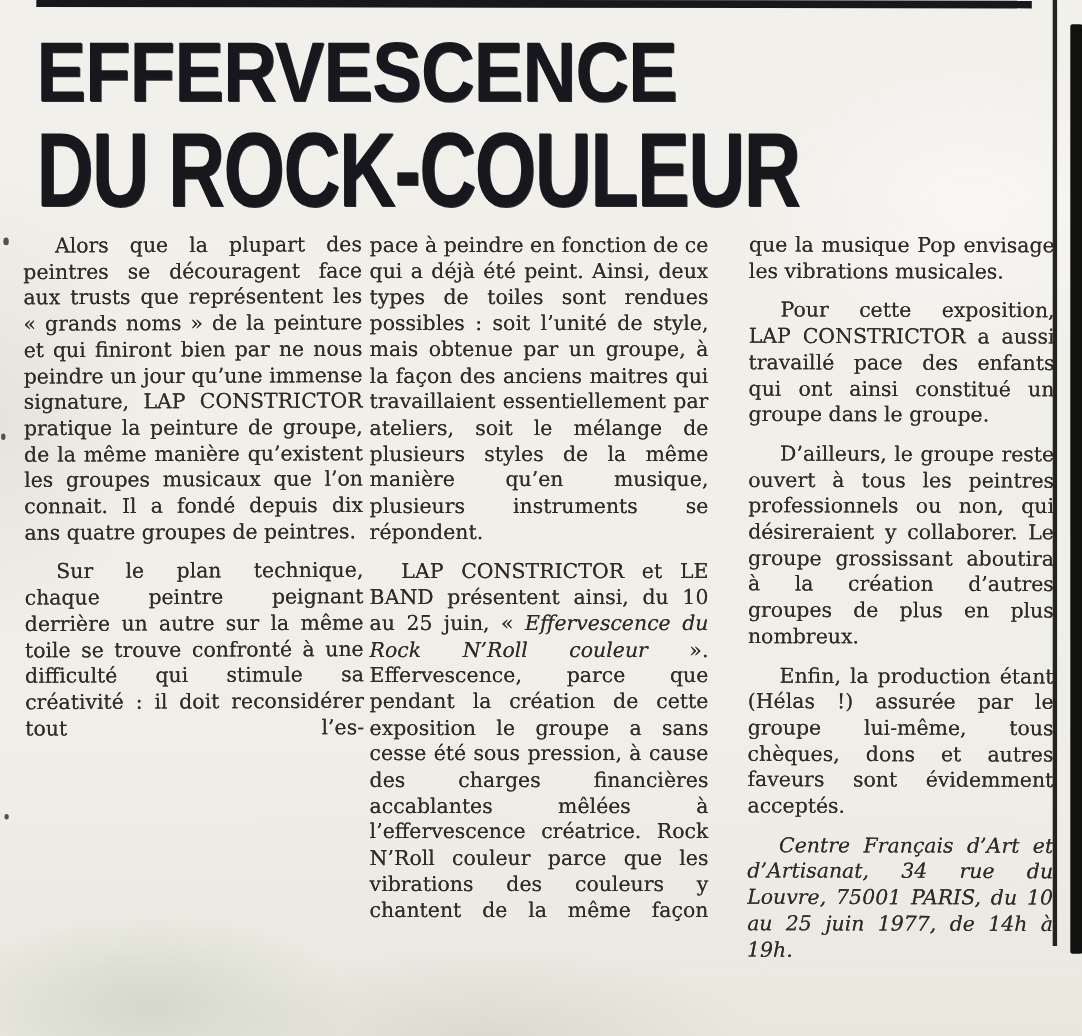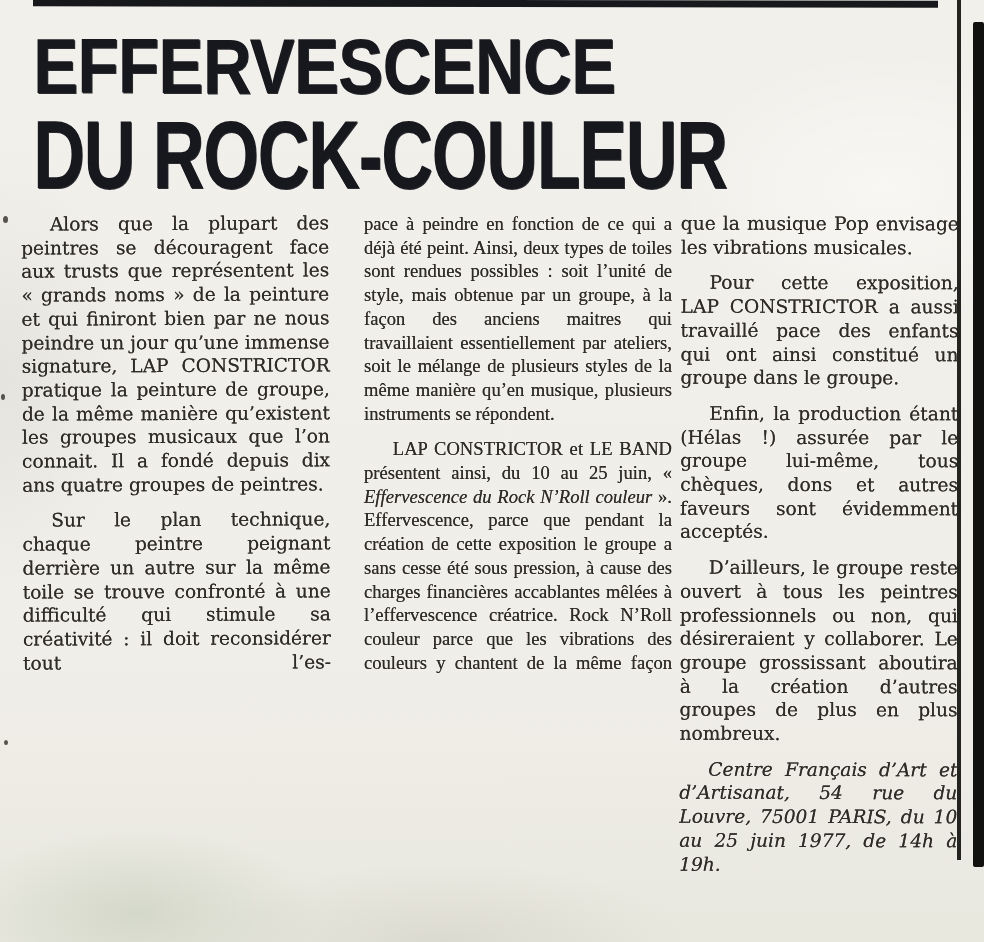--- a/index.html
+++ b/index.html
@@ -30,21 +30,21 @@
     text-shadow:1px 1px 0 rgba(20,22,28,.9);}
   .hl2{font-size:96px;line-height:86px;letter-spacing:-2px;white-space:nowrap;margin-top:6px;
     transform:scaleX(.75);transform-origin:left center;
     text-shadow:1px 1px 0 rgba(20,22,28,.9);}
   
   .columns{position:absolute;top:212px;left:0;width:984px;}
   .col{position:absolute;top:0;font-size:18.6px;line-height:23.7px;
     text-align:justify;text-justify:inter-word;
     text-shadow:0 0 .5px rgba(47,44,40,.85);}
   .col-1{left:22px;width:308px;transform:rotate(-.25deg);}
-  .col-2{left:364px;width:308px;font-family:Liberation Serif, serif;}
+  .col-2{left:336px;width:308px;}
   .col-3{left:680px;width:278px;transform:rotate(.15deg);}
   .col p{margin:0 0 12px 0;text-indent:1.55em;}
   .col p.no-indent{text-indent:0;}
   .col p.runover{text-align-last:justify;margin-bottom:0;}
   .italic{font-style:italic;}
 </style>
 </head>
 <body>
 
 <div class="page">
@@ -69,19 +69,19 @@
     </div>
 
     <div class="col col-2">
       <p class="no-indent">pace à peindre en fonction de ce qui a déjà été peint. Ainsi, deux types de toiles sont rendues possibles : soit l’unité de style, mais obtenue par un groupe, à la façon des anciens maitres qui travaillaient essentiellement par ateliers, soit le mélange de plusieurs styles de la même manière qu’en musique, plusieurs instruments se répondent.</p>
       <p class="runover"><span>LAP CONSTRICTOR et LE BAND présentent ainsi, du 10 au 25 juin, « </span><span class="italic">Effervescence du Rock N’Roll couleur</span><span> ». Effervescence, parce que pendant la création de cette exposition le groupe a sans cesse été sous pression, à cause des charges financières accablantes mêlées à l’effervescence créatrice. Rock N’Roll couleur parce que les vibrations des couleurs y chantent de la même façon</span></p>
     </div>
 
     <div class="col col-3">
       <p class="no-indent">que la musique Pop envisage les vibrations musicales.</p>
       <p>Pour cette exposition, LAP CONSTRICTOR a aussi travaillé pace des enfants qui ont ainsi constitué un groupe dans le groupe.</p>
+      <p>D’ailleurs, le groupe reste ouvert à tous les peintres professionnels ou non, qui désireraient y collaborer. Le groupe grossissant aboutira à la création d’autres groupes de plus en plus nombreux.</p>
       <p>Enfin, la production étant (Hélas !) assurée par le groupe lui-même, tous chèques, dons et autres faveurs sont évidemment acceptés.</p>
-      <p>D’ailleurs, le groupe reste ouvert à tous les peintres professionnels ou non, qui désireraient y collaborer. Le groupe grossissant aboutira à la création d’autres groupes de plus en plus nombreux.</p>
-      <p class="italic">Centre Français d’Art et d’Artisanat, 54 rue du Louvre, 75001 PARIS, du 10 au 25 juin 1977, de 14h à 19h.</p>
+      <p class="italic">Centre Français d’Art et d’Artisanat, 34 rue du Louvre, 75001 PARIS, du 10 au 25 juin 1977, de 14h à 19h.</p>
     </div>
 
   </div>
 </div>
 
 </body></html>

